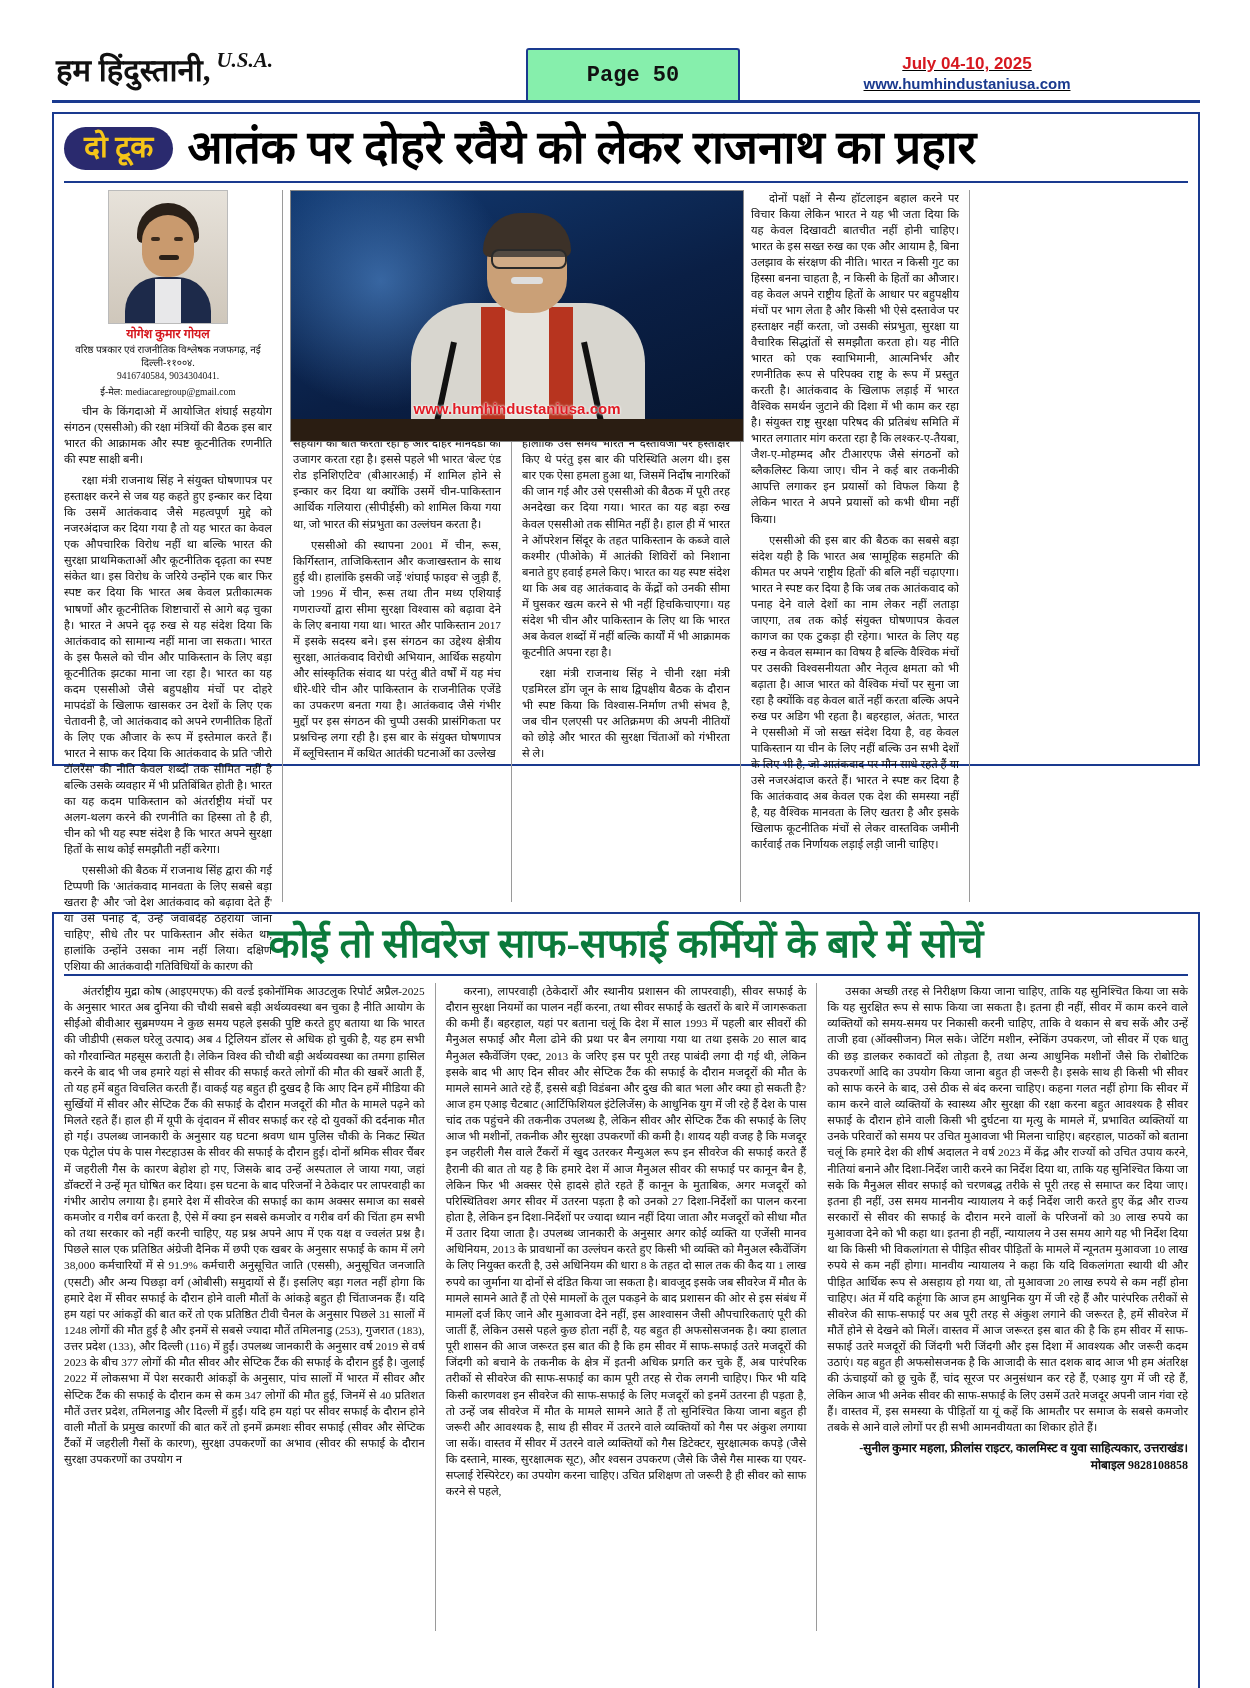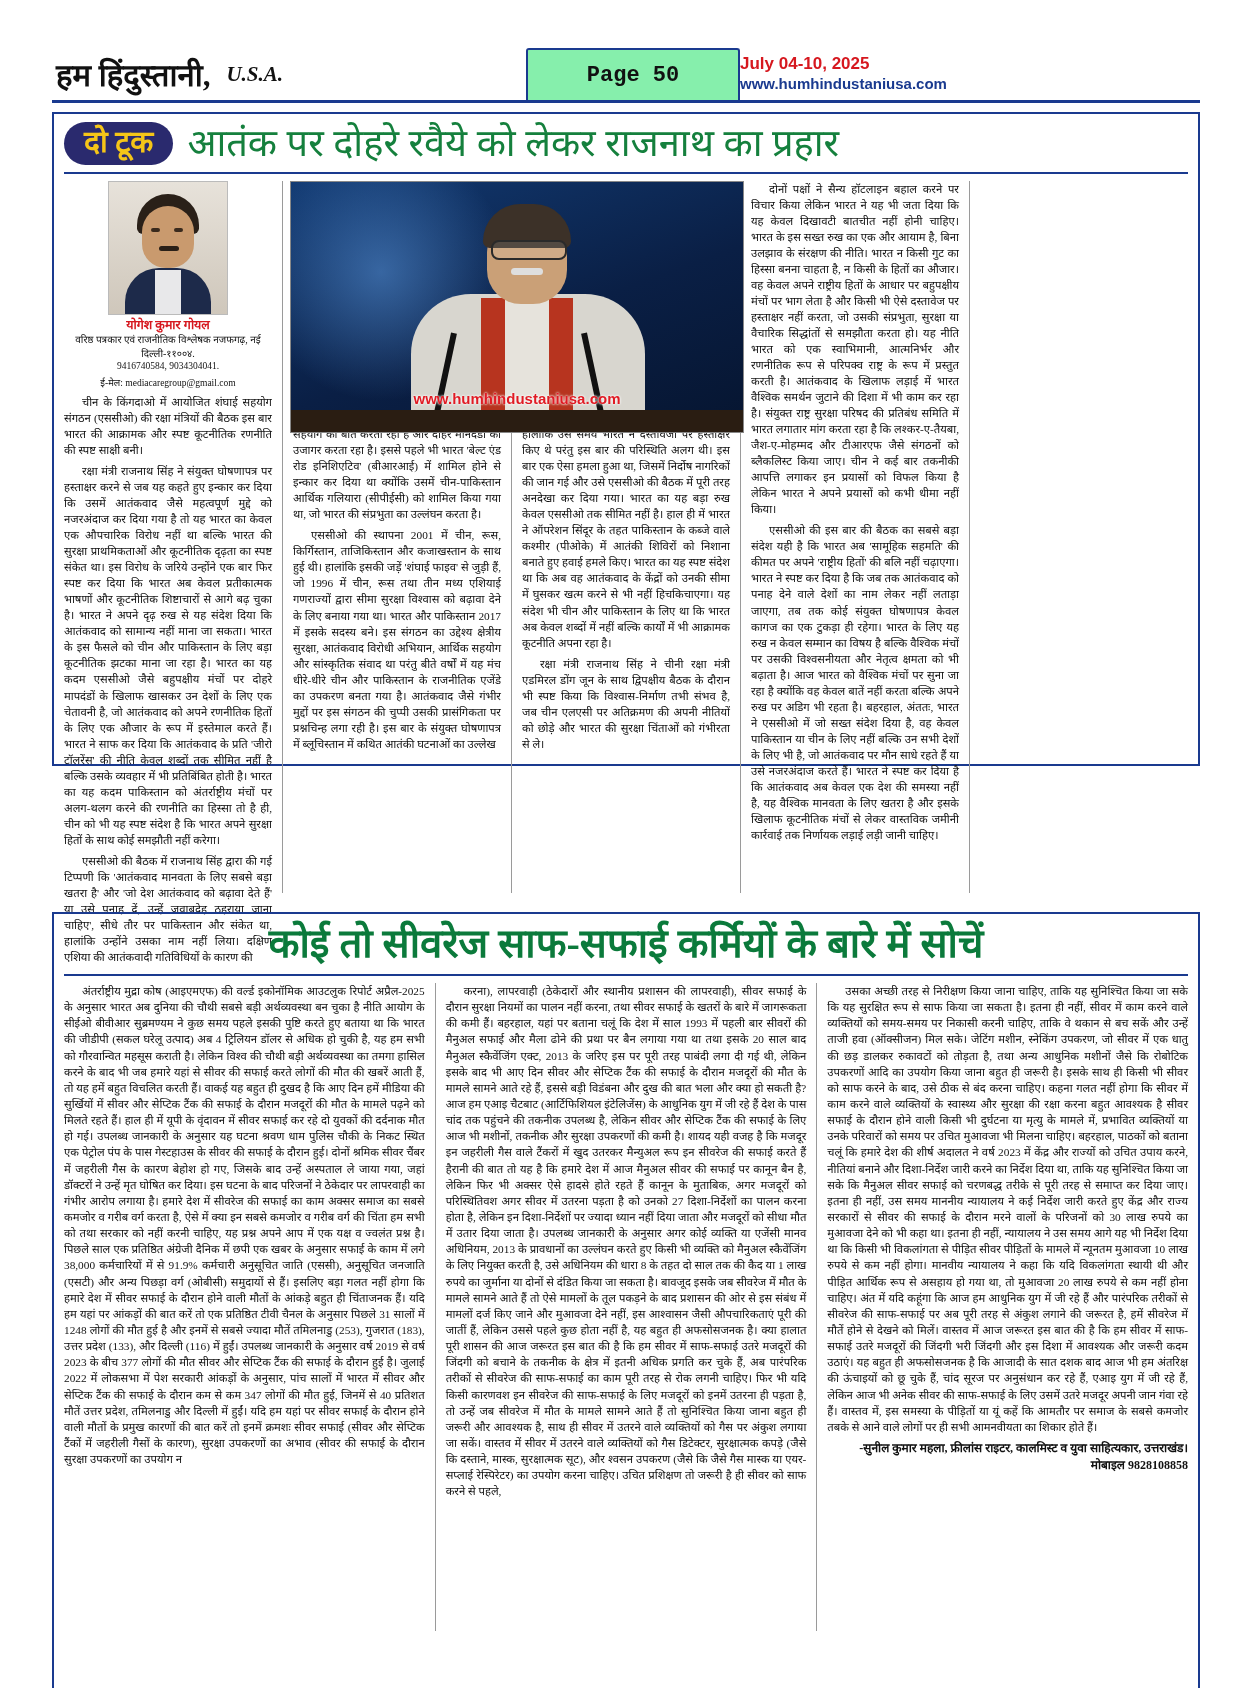--- a/index.html
+++ b/index.html
@@ -23,37 +23,37 @@
     top: 48px;
     width: 1148px;
     height: 52px;
     display: flex;
     align-items: stretch;
     border-bottom: 3px solid #1a3a8f;
   }
   .masthead-left {
     flex: 0 0 470px;
     display: flex;
-    align-items: center;
+    align-items: flex-start;
+    gap: 6px;
     padding-left: 4px;
   }
   .mast-hindi {
     font-family: "Liberation Serif", serif;
     font-weight: bold;
     font-size: 31px;
     color: #111;
     letter-spacing: 0px;
   }
   .mast-usa {
     font-family: "Liberation Serif", serif;
     font-style: italic;
     font-size: 21px;
     color: #111;
     font-weight: bold;
-    margin-left: 16px;
   }
   .page-tab {
     flex: 0 0 210px;
     background: #86efac;
     border: 2px solid #1a3a8f;
     border-bottom: none;
     display: flex;
     align-items: center;
     justify-content: center;
     font-family: Liberation Mono, monospace;
@@ -62,21 +62,22 @@
     color: #111;
     border-radius: 3px 3px 0 0;
   }
   .masthead-right {
     flex: 1;
     text-align: right;
     padding-right: 6px;
     display: flex;
     flex-direction: column;
     justify-content: center;
-    align-items: flex-start;
+    align-items: center;
+    text-decoration: underline;
   }
   .mast-date {
     font-family: "Liberation Sans", sans-serif;
     font-weight: bold;
     font-size: 17px;
     color: #d6181f;
     line-height: 1.2;
   }
   .mast-site {
     font-family: "Liberation Sans", sans-serif;
@@ -109,23 +110,23 @@
     font-family: "Liberation Serif", serif;
     font-weight: bold;
     font-size: 30px;
     padding: 3px 20px 7px 20px;
     border-radius: 26px;
     white-space: nowrap;
     line-height: 1.1;
   }
   .headline1 {
     font-family: "Liberation Serif", serif;
-    font-weight: normal;
-    font-size: 38px;
-    color: #15803d;
+    font-weight: bold;
+    font-size: 46px;
+    color: #000000;
     line-height: 1.15;
     white-space: nowrap;
   }
   .cols1 {
     display: flex;
     gap: 10px;
     margin-top: 7px;
     height: 712px;
   }
   .col {

